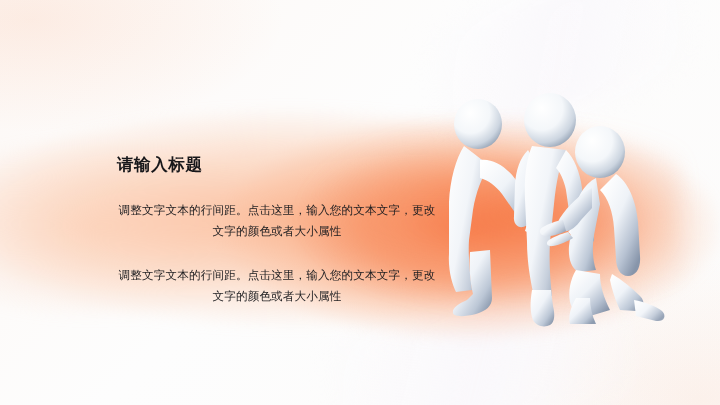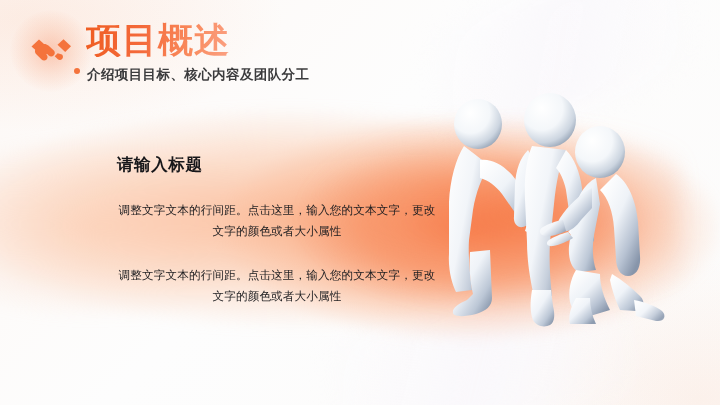--- a/index.html
+++ b/index.html
@@ -165,40 +165,20 @@
 
 <div class="slide">
 
   <div class="bg-base"></div>
   <div class="bg-streak s1"></div>
   <div class="bg-streak s2"></div>
 
   <div class="panel-glow"></div>
   <div class="panel-glow-2"></div>
 
-  <div class="header">
-
-    <div class="icon-glow"></div>
-
-    <div class="handshake-icon">
-      <svg viewBox="0 0 44 34" width="44" height="34" aria-hidden="true">
-        <g fill="#f4733c">
-          <path d="M2.5 14.5 L10 7.5 L15.5 12.5 L8.5 19.8 Z"></path>
-          <path d="M28.5 12.8 L34.5 7.2 L42 14.2 L36.2 20 Z"></path>
-          <path d="M11.5 13.2 C14.2 11.2 17.3 11.6 19.4 13.6 L24.6 18.3 C26.3 19.9 26.2 22.2 24.6 23.6 C23.1 24.9 21.1 24.8 19.7 23.5 L17.9 21.8 L17.4 22.4 C18.9 23.8 19 26 17.6 27.4 C16.2 28.8 14 28.8 12.6 27.4 L7.3 22.3 C5.3 20.4 5.6 17 8.2 15.3 Z"></path>
-          <path d="M33 22.6 C34.3 23.8 34.3 25.8 33.1 27 C31.9 28.2 29.9 28.2 28.6 27 L25.7 24.3 L28.7 21.2 Z"></path>
-        </g>
-      </svg>
-    </div>
-
-    <div class="header-dot"></div>
-
-    <div class="title">项目概述</div>
-    <div class="subtitle">介绍项目目标、核心内容及团队分工</div>
-  </div>
 
   <div class="content-block">
     <div class="content-heading">请输入标题</div>
     <p class="content-para">调整文字文本的行间距。点击这里，输入您的文本文字，更改文字的颜色或者大小属性</p>
     <p class="content-para">调整文字文本的行间距。点击这里，输入您的文本文字，更改文字的颜色或者大小属性</p>
   </div>
 
   <div class="figures">
     <svg viewBox="0 0 270 250" width="270" height="250" aria-hidden="true">
       <defs>

